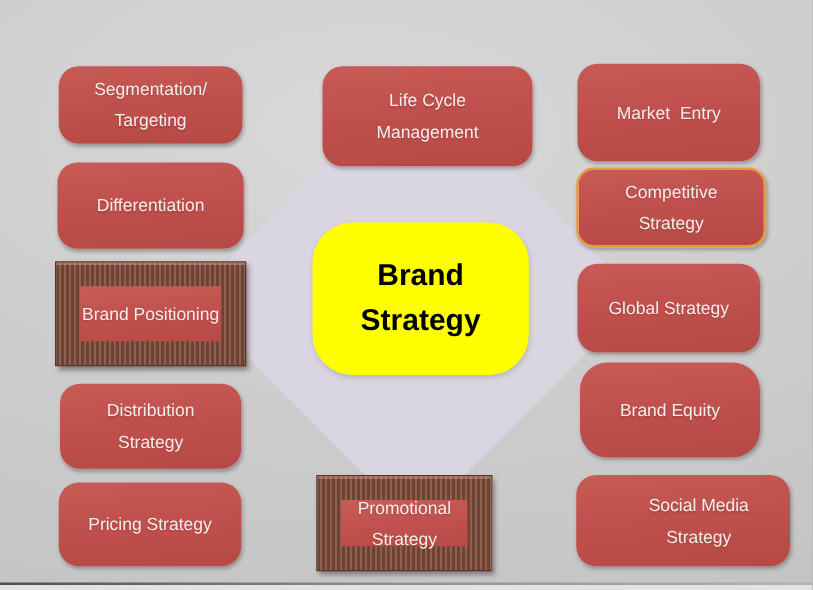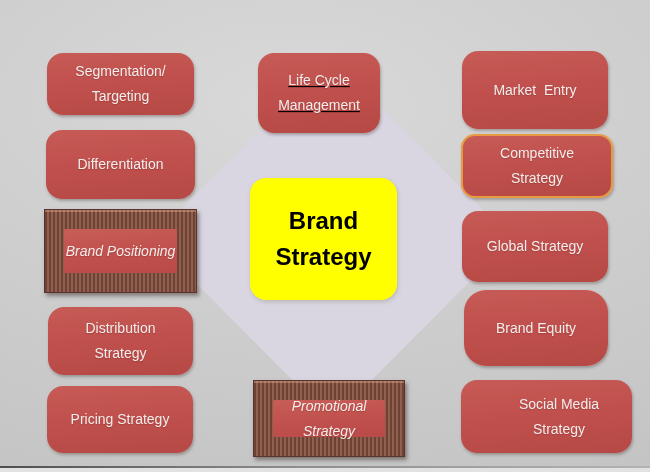--- a/index.html
+++ b/index.html
@@ -52,41 +52,40 @@
   }
   
   .frame {
     position: absolute;
     z-index: 2;
     padding: 19px;
     box-sizing: border-box;
     background: repeating-linear-gradient(90deg, #6d4237 0 2px, #91604c 2px 4px);
     border: 1px solid #57352c;
     box-shadow: 2px 3px 4px rgba(60, 40, 40, 0.5), inset 0 2px 0 rgba(255, 190, 160, 0.35);
-    font-style: italic;
   }
   .frame .node {
     position: relative;
     left: 0; top: 0;
     width: 100%;
     height: 100%;
     border-radius: 2px;
     box-shadow: none;
     background: linear-gradient(175deg, #c85d57 0%, #c0504d 55%, #b94a47 100%);
   }
   
   .center-node {
     position: absolute;
     z-index: 3;
     left: 250px;
     top: 178px;
-    width: 147px;
+    width: 173px;
     height: 122px;
     background: #ffff00;
-    border-radius: 16px;
+    border-radius: 32px;
     display: flex;
     align-items: center;
     justify-content: center;
     box-shadow: 1px 2px 4px rgba(100, 100, 60, 0.25);
   }
   .center-lbl {
     color: #000000;
     font-size: 24px;
     font-weight: bold;
     line-height: 36px;
@@ -137,31 +136,31 @@
 
   <div class="node" style="left:48px; top:307px; width:145px; height:68px;">
     <span class="lbl">Distribution
 Strategy</span>
   </div>
 
   <div class="node" style="left:47px; top:386px; width:146px; height:67px;">
     <span class="lbl">Pricing Strategy</span>
   </div>
 
-  <div class="node" style="left:258px; top:53px; width:122px; height:80px;text-decoration:underline;">
+  <div class="node" style="left:258px; top:53px; width:168px; height:80px;">
     <span class="lbl">Life Cycle
 Management</span>
   </div>
 
   <div class="center-node">
     <span class="center-lbl">Brand
 Strategy</span>
   </div>
 
-  <div class="frame" style="left:253px; top:380px; width:152px; height:77px;">
+  <div class="frame" style="left:253px; top:380px; width:141px; height:77px;">
     <div class="node">
       <span class="lbl">Promotional
 Strategy</span>
     </div>
   </div>
 
   <div class="node" style="left:462px; top:51px; width:146px; height:78px;">
     <span class="lbl">Market  Entry</span>
   </div>
 

